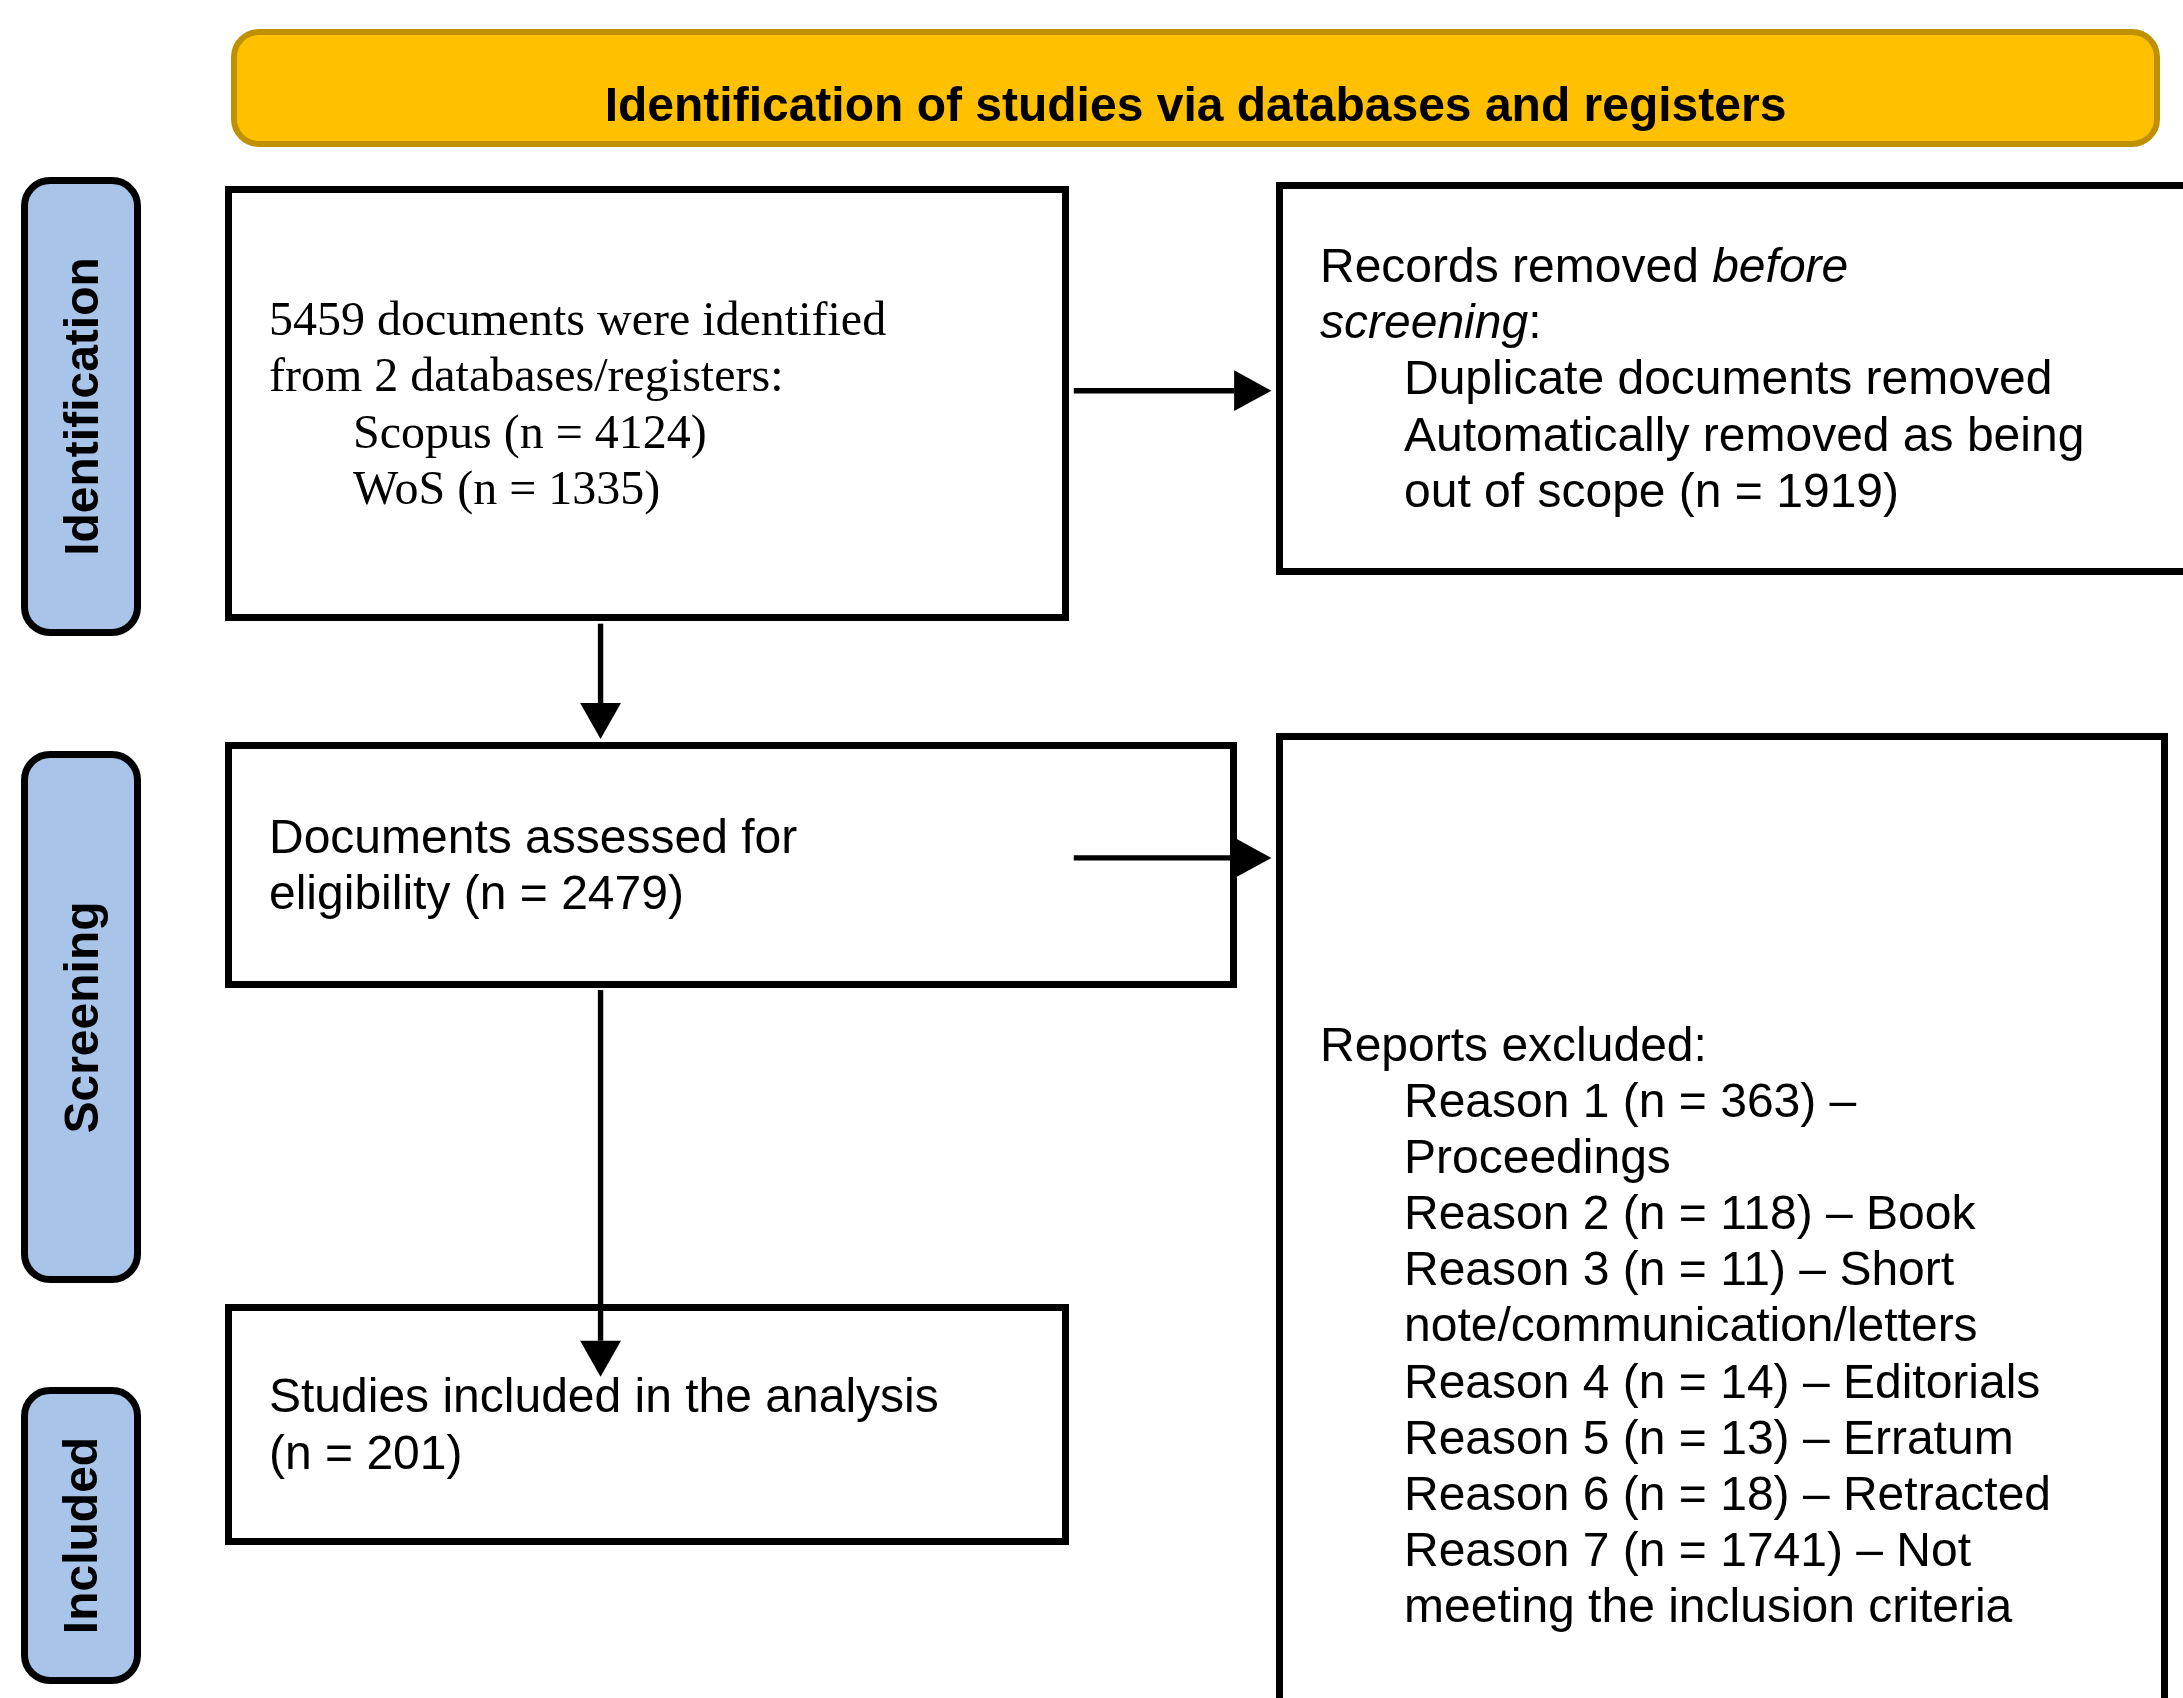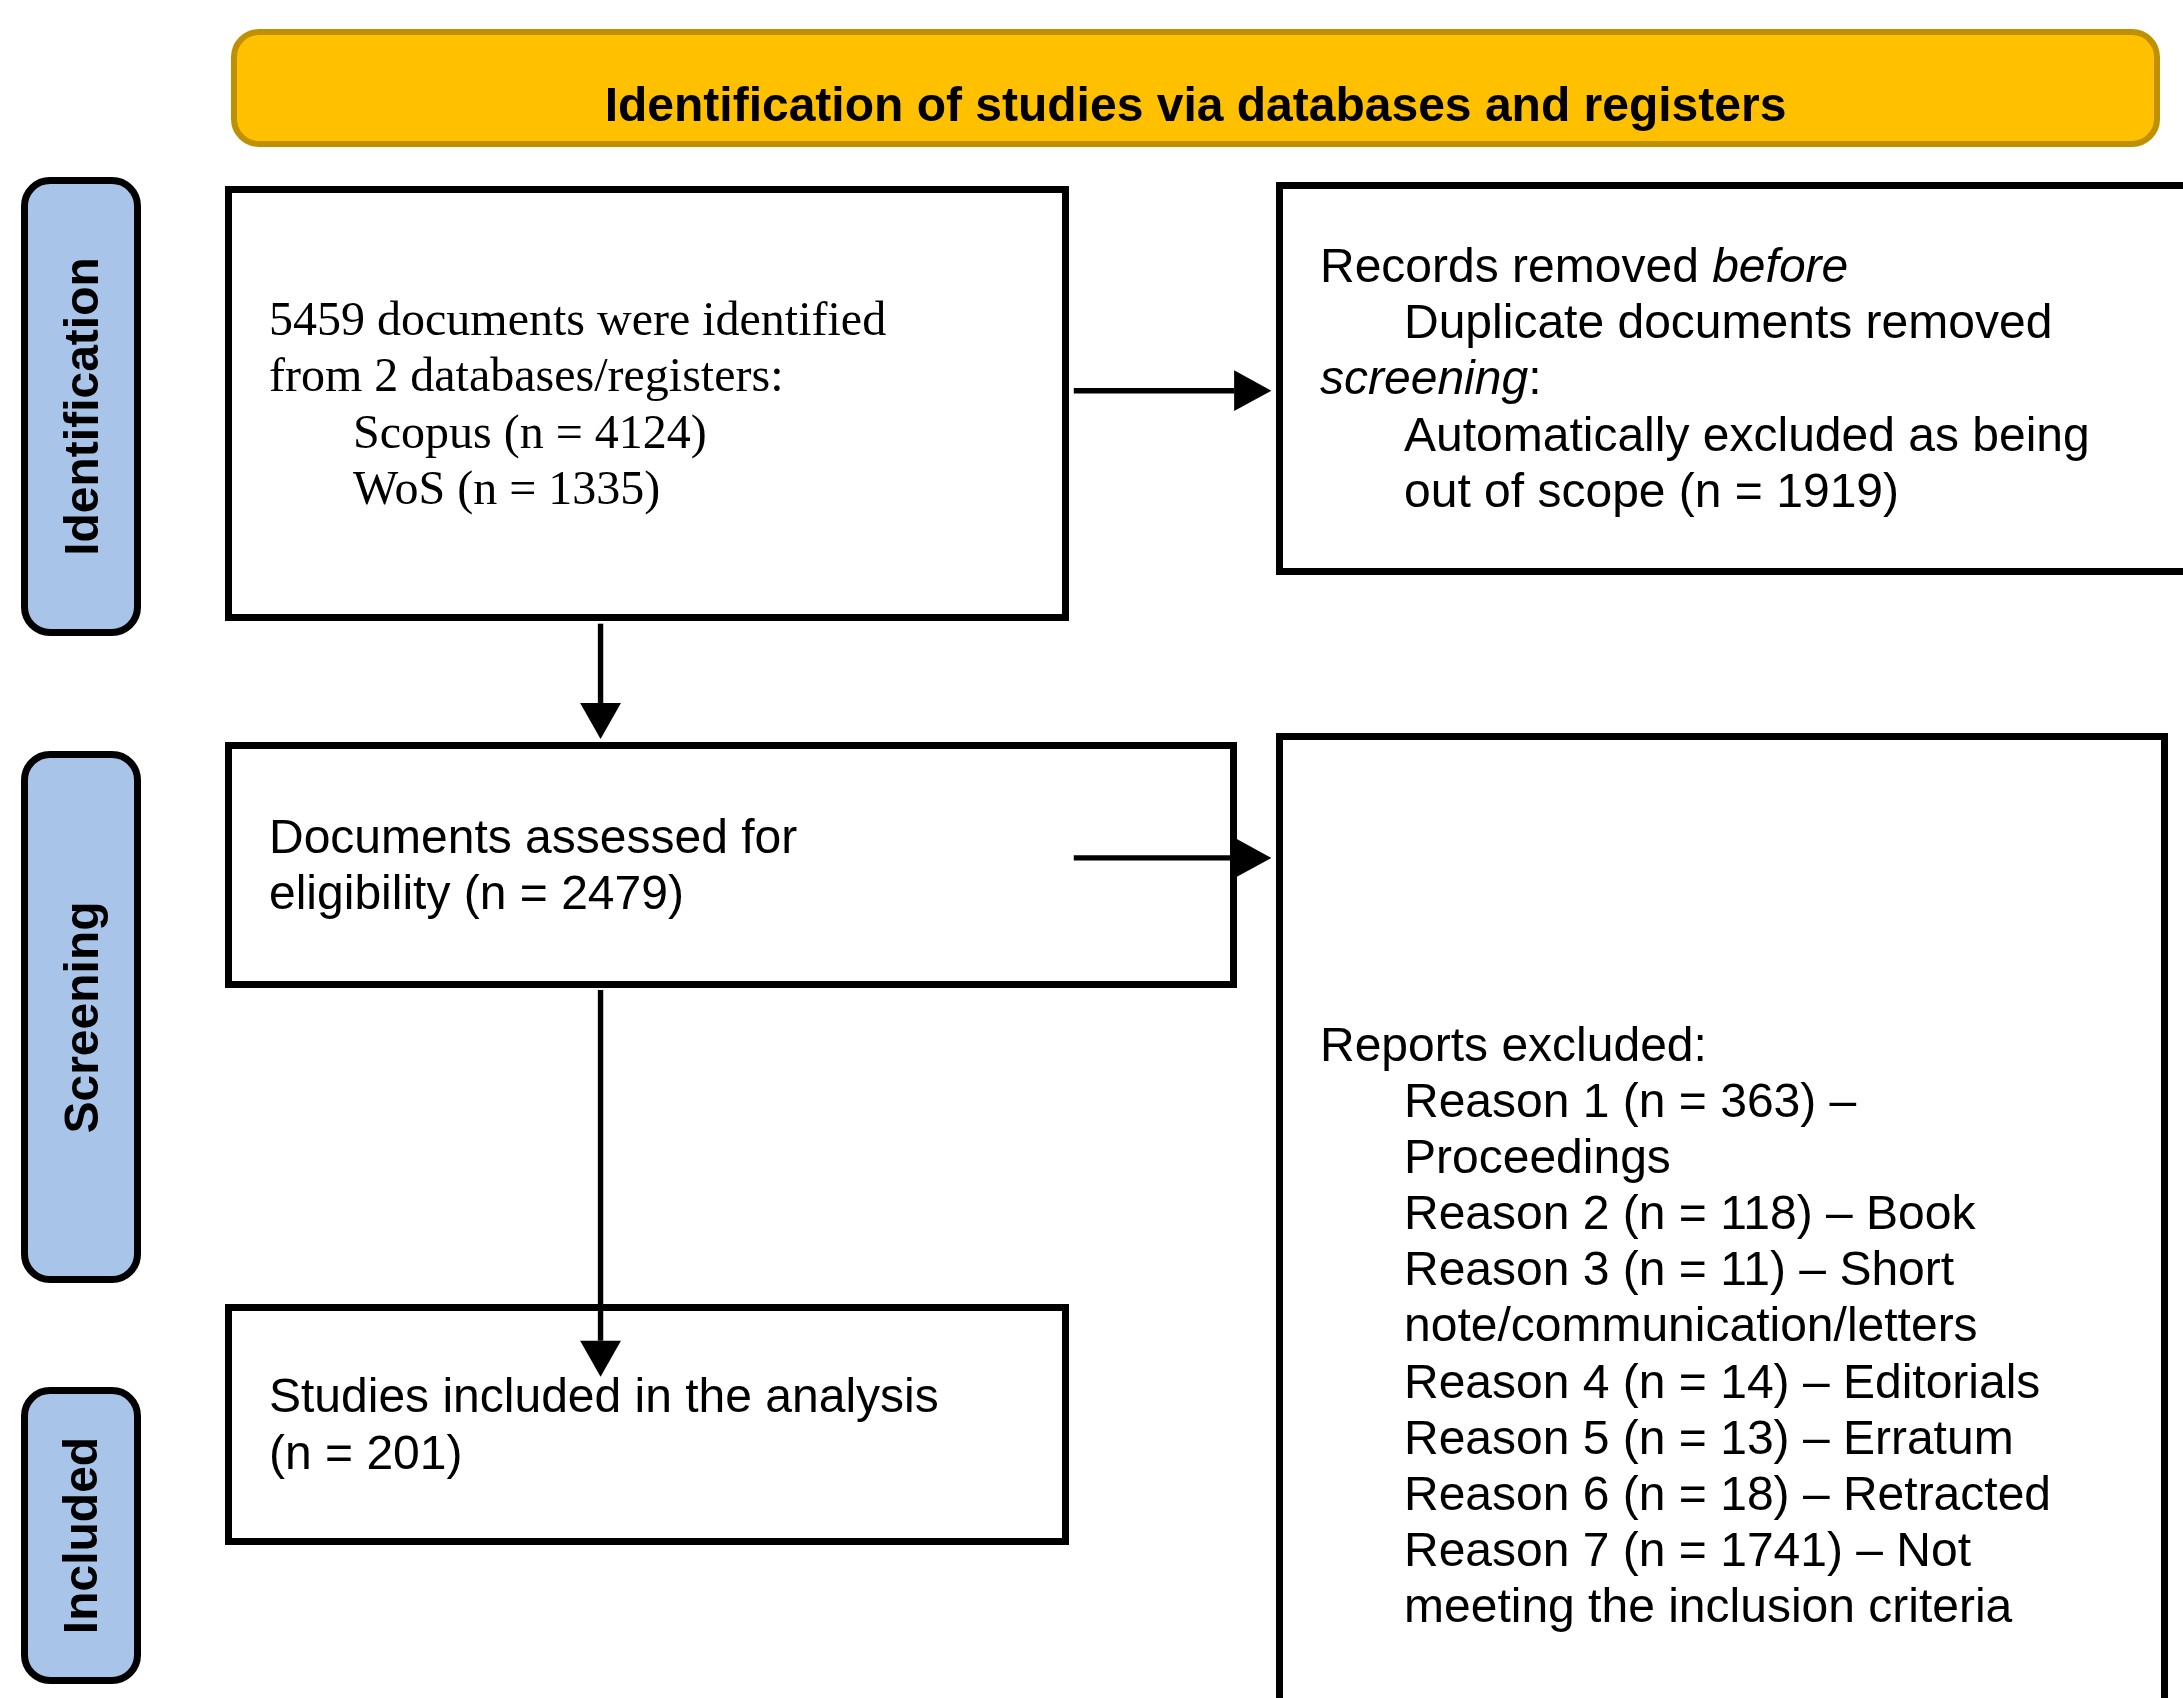--- a/index.html
+++ b/index.html
@@ -118,23 +118,23 @@
       <div class="line">5459 documents were identified</div>
       <div class="line">from 2 databases/registers:</div>
       <div class="line indent">Scopus (n = 4124)</div>
       <div class="line indent">WoS (n = 1335)</div>
     </div>
   </div>
 
   <div class="flow-box box-records-removed">
     <div class="box-text">
       <div class="line"><span>Records removed </span><em>before</em></div>
+      <div class="line"><em>screening</em><span>:</span></div>
       <div class="line indent">Duplicate documents removed</div>
-      <div class="line"><em>screening</em><span>:</span></div>
-      <div class="line indent">Automatically excluded as being</div>
+      <div class="line indent">Automatically removed as being</div>
       <div class="line indent">out of scope (n = 1919)</div>
     </div>
   </div>
 
   <div class="flow-box box-assessed">
     <div class="box-text">
       <div class="line">Documents assessed for</div>
       <div class="line">eligibility (n = 2479)</div>
     </div>
   </div>

